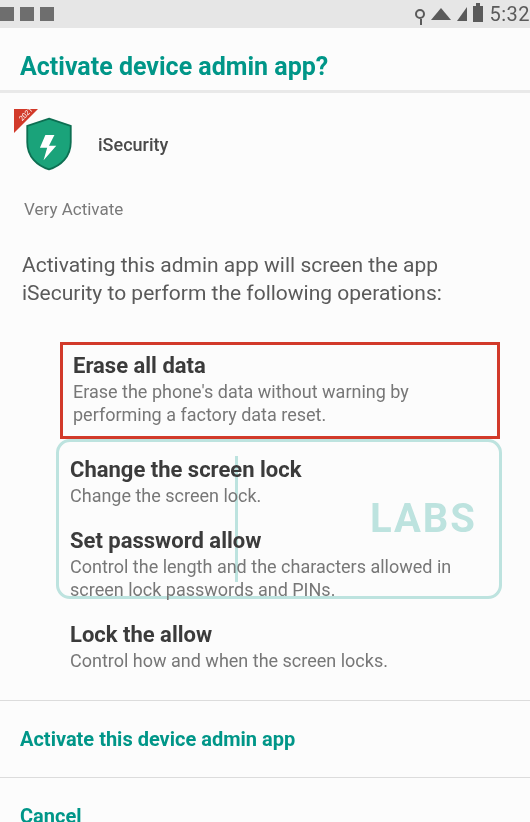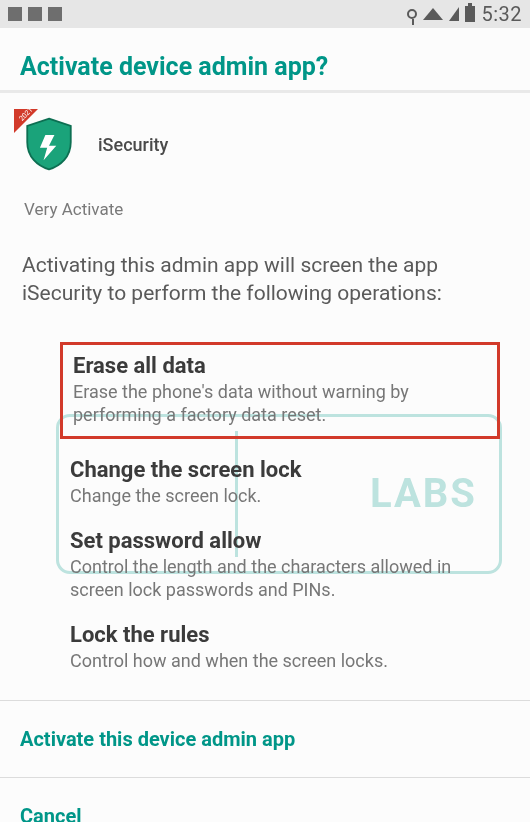--- a/index.html
+++ b/index.html
@@ -1,18 +1,18 @@
 <!DOCTYPE html>
 <html><head>
 <meta charset="utf-8">
 <style>
   * { box-sizing: border-box; margin: 0; padding: 0; }
   html, body { width: 530px; height: 822px; font-family: Roboto, "Helvetica Neue", Arial, sans-serif; background: #fcfcfc; color: #555; }
   
-  .status-bar { height: 28px; background: #e6e6e6; display: flex; align-items: center; padding: 0 8px; color: #5a5a5a; }
+  .status-bar { height: 28px; background: #e6e6e6; display: flex; align-items: center; padding: 0 0; color: #5a5a5a; }
   .status-left { display: flex; gap: 6px; }
   .status-sq { width: 14px; height: 14px; background: #6e6e6e; }
   .status-right { margin-left: auto; display: flex; align-items: center; gap: 6px; font-size: 18px; }
   .status-right .time { font-size: 20px; letter-spacing: 0.5px; }
   .tri { width:0;height:0;border-left:10px solid transparent;border-right:0 solid transparent;border-bottom:14px solid #5a5a5a;}
   .wifi { width:0;height:0;border-left:10px solid transparent;border-right:10px solid transparent;border-bottom:12px solid #5a5a5a;}
   .batt { width:10px;height:16px;background:#5a5a5a;position:relative;}
   .batt::before{content:"";position:absolute;top:-3px;left:3px;width:4px;height:3px;background:#5a5a5a;}
   .pin { width:10px;height:10px;border:2px solid #5a5a5a;border-radius:50%;position:relative;}
   .pin::after{content:"";position:absolute;left:3px;top:8px;width:2px;height:6px;background:#5a5a5a;}
@@ -41,21 +41,21 @@
   .ops { padding: 8px 0 18px; position:relative; }
   .op { padding: 10px 30px 10px 70px; }
   .op-title { color:#3b3b3b; font-size:22px; font-weight:700; }
   .op-desc { color:#777; font-size:18px; line-height:1.3; margin-top:2px; }
   .op.highlight { border:3px solid #d23a2a; margin:12px 30px 8px 60px; padding:8px 10px 10px 10px; }
 
   
   .watermark {
     position:absolute;
     left:56px; right:28px;
-    top:92px; height:160px;
+    top:117px; height:160px;
     border:3px solid rgba(0,150,136,0.25);
     border-radius:14px;
     display:flex; align-items:center; justify-content:flex-end;
     padding-right:22px;
     pointer-events:none;
     z-index:0;
   }
   .watermark-text { font-size:40px; font-weight:700; color:rgba(0,150,136,0.25); letter-spacing:2px; }
   .watermark-bar { position:absolute; left:40%; top:14px; bottom:14px; width:3px; background:rgba(0,150,136,0.25);}
   .op, .op.highlight { position:relative; z-index:1; }
@@ -124,21 +124,21 @@
     <div class="op-title">Change the screen lock</div>
     <div class="op-desc">Change the screen lock.</div>
   </div>
 
   <div class="op">
     <div class="op-title">Set password allow</div>
     <div class="op-desc">Control the length and the characters allowed in screen lock passwords and PINs.</div>
   </div>
 
   <div class="op">
-    <div class="op-title">Lock the rules</div>
+    <div class="op-title">Lock the allow</div>
     <div class="op-desc">Control how and when the screen locks.</div>
   </div>
 </div>
 
 <div class="action-divider"></div>
 <div class="action">Activate this device admin app</div>
 <div class="action-divider"></div>
 <div class="action">Cancel</div>
 
 </body></html>

